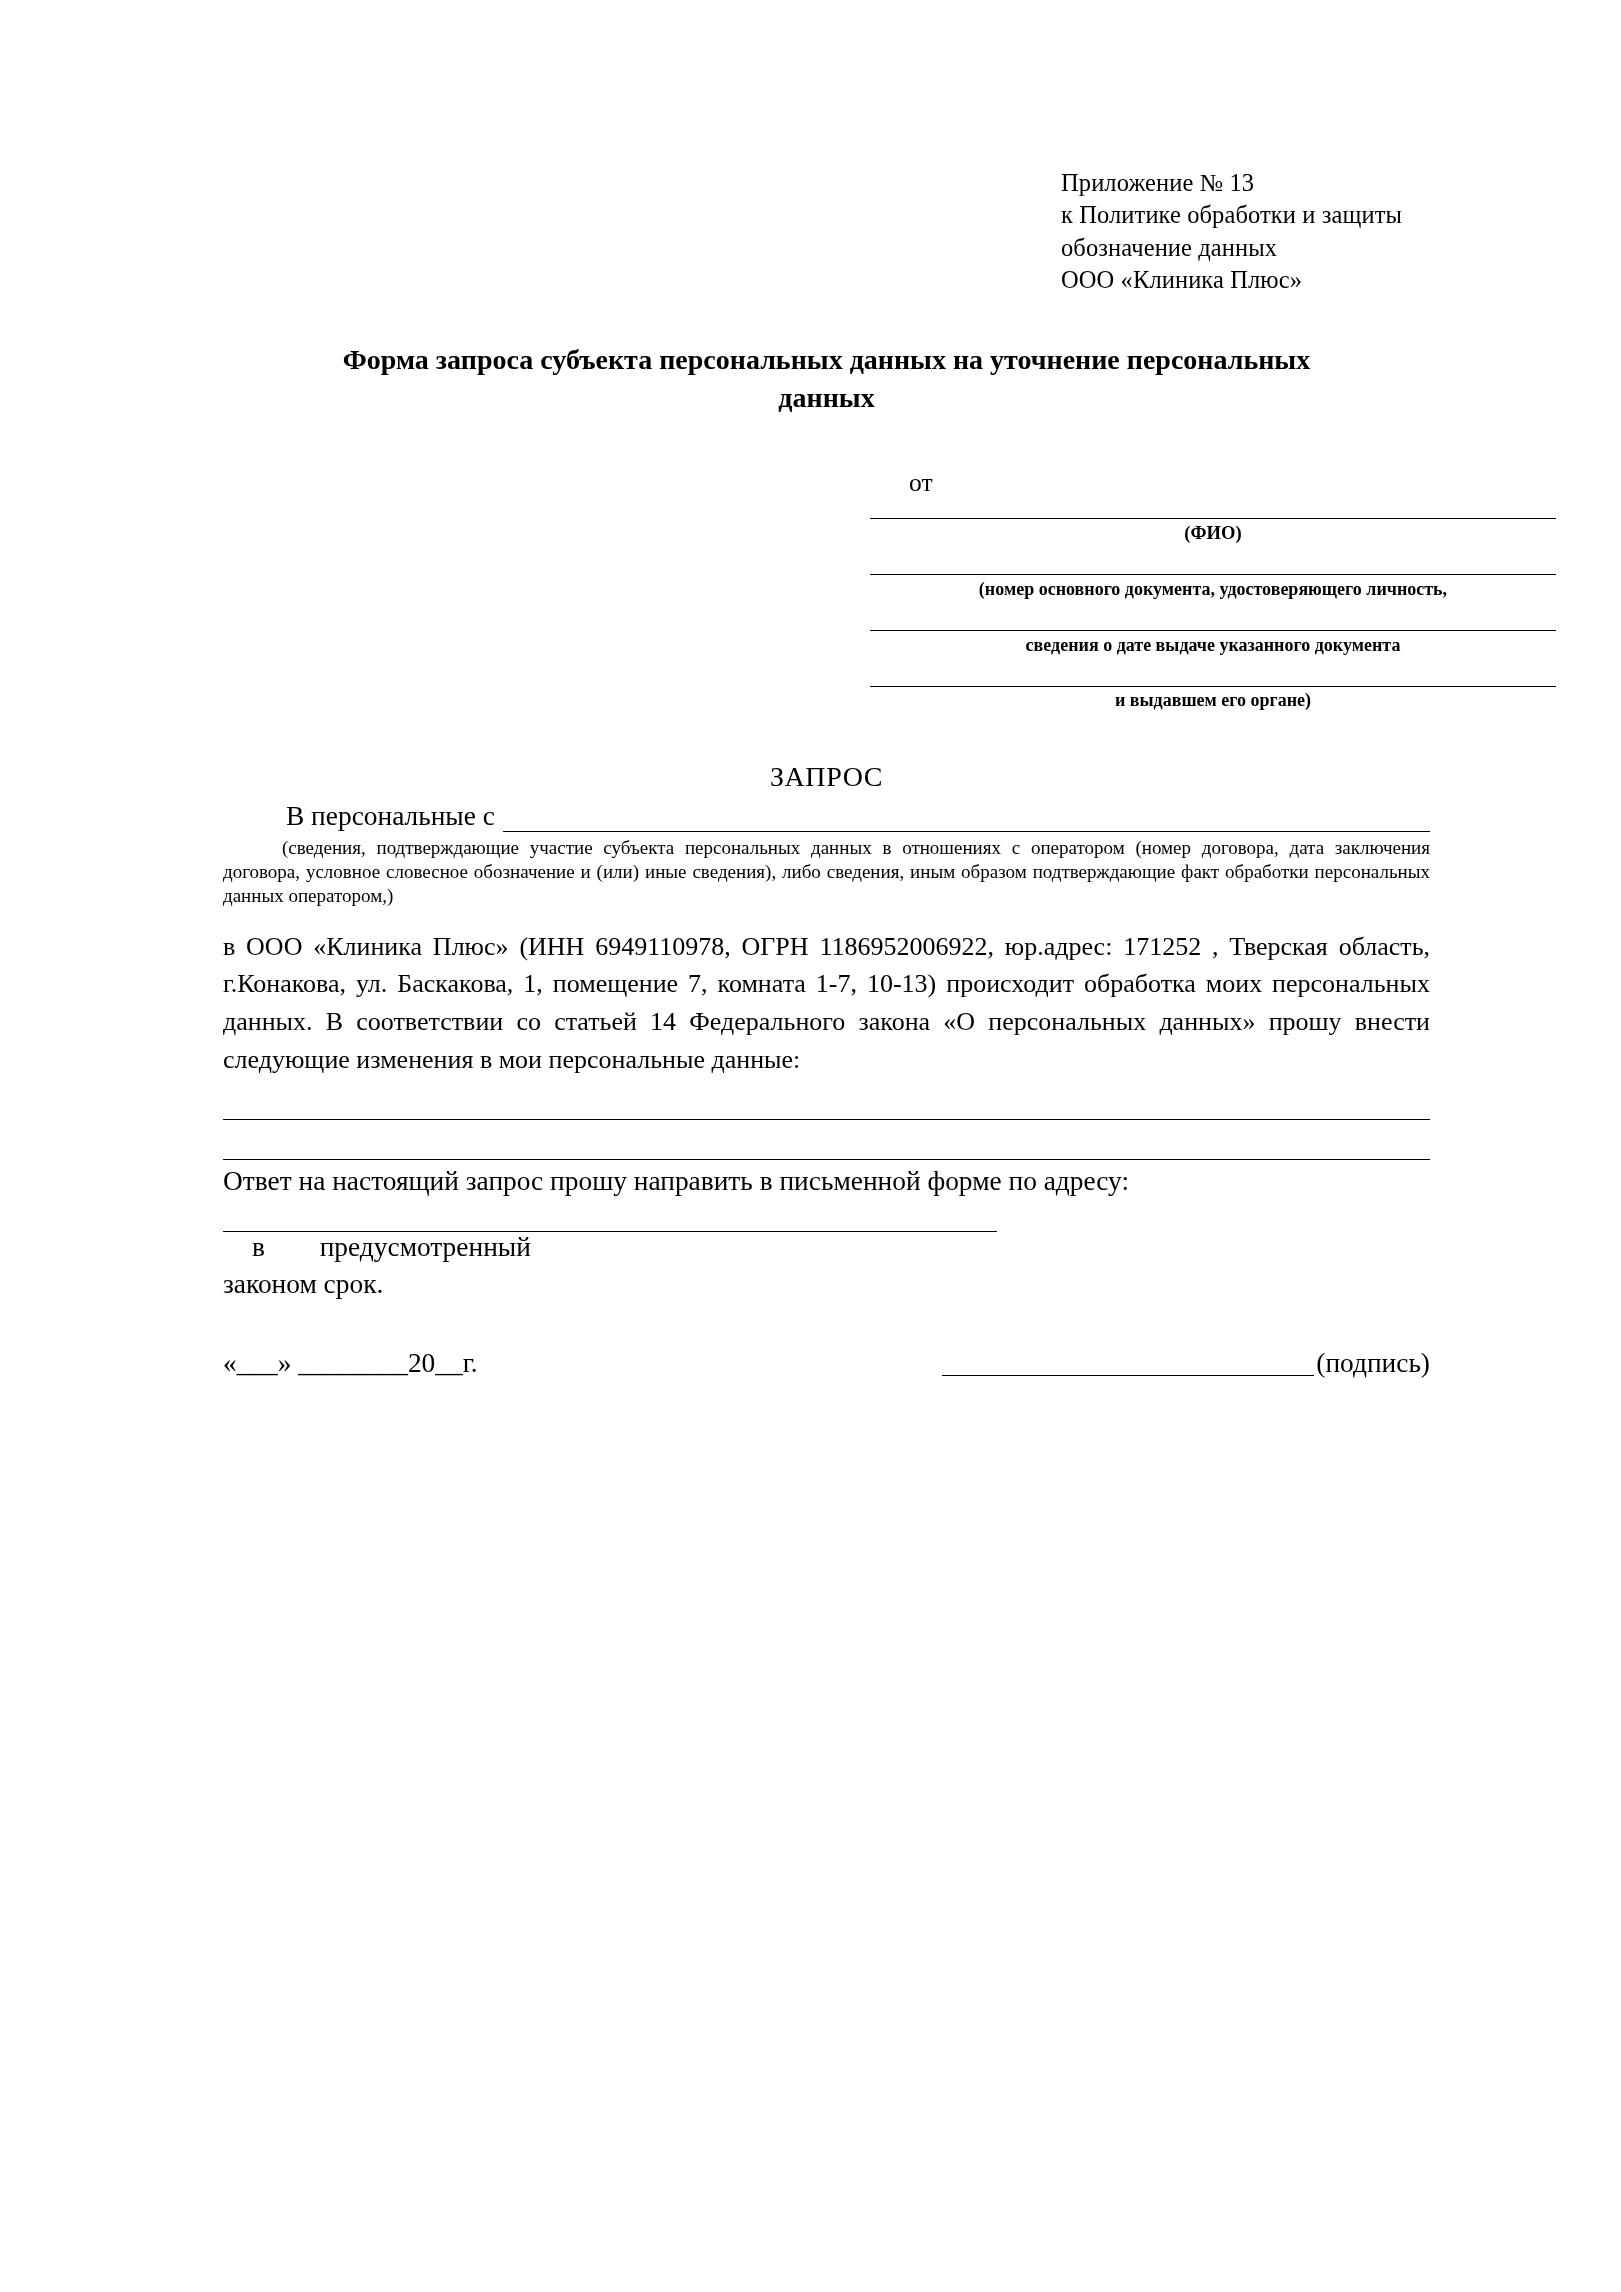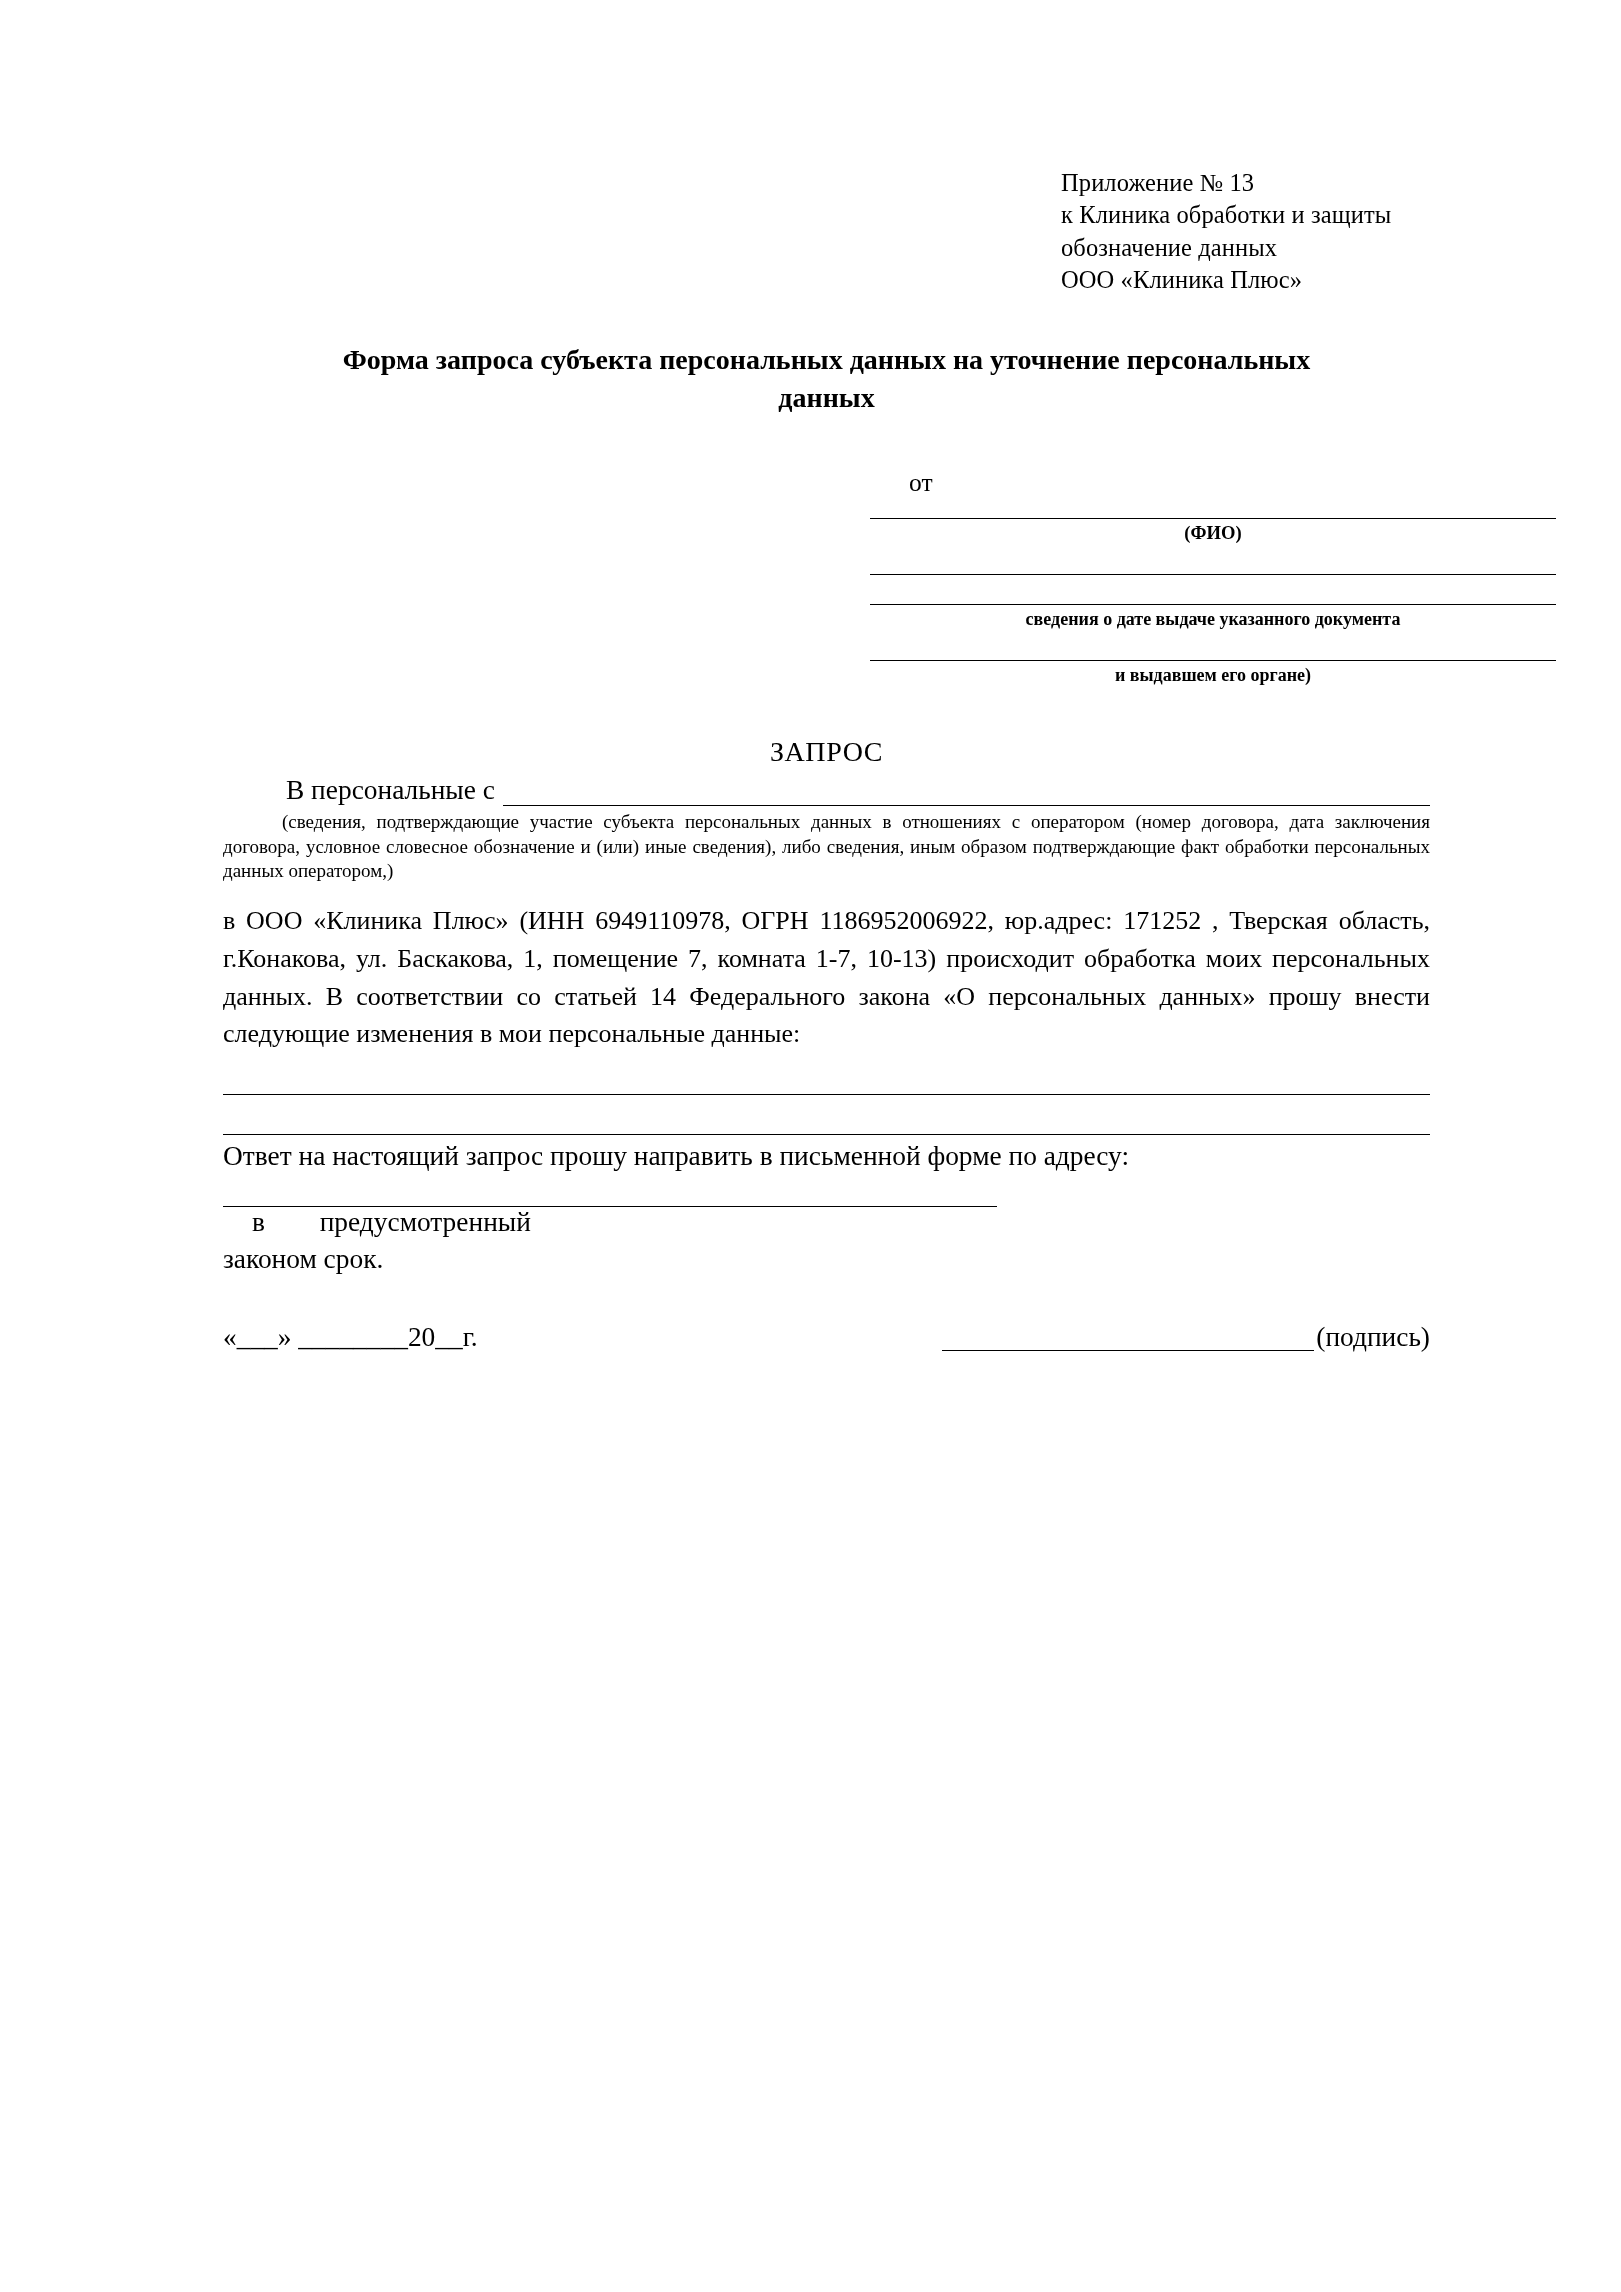--- a/index.html
+++ b/index.html
@@ -162,35 +162,36 @@
   }
   .sign-label { white-space: nowrap; }
 </style>
 </head>
 <body>
 
 <div class="page">
 
   <div class="appendix">
     <div>Приложение № 13</div>
-    <div>к Клиника обработки и защиты</div>
+    <div>к Политике обработки и защиты</div>
     <div>обозначение данных</div>
     <div>ООО «Клиника Плюс»</div>
   </div>
 
   <div class="doc-title">Форма запроса субъекта персональных данных на уточнение персональных данных</div>
 
   <div class="addressee">
     <div class="from-line">от</div>
 
     <div class="rule-block">
       <div class="rule"></div>
       <div class="rule-caption">(ФИО)</div>
       <div class="rule-sp"></div>
       <div class="rule"></div>
+      <div class="rule-caption small">(номер основного документа, удостоверяющего личность,</div>
       <div class="rule-sp"></div>
       <div class="rule"></div>
       <div class="rule-caption small">сведения о дате выдаче указанного документа</div>
       <div class="rule-sp"></div>
       <div class="rule"></div>
       <div class="rule-caption small">и выдавшем его органе)</div>
     </div>
   </div>
 
   <div class="zapros">ЗАПРОС</div>

